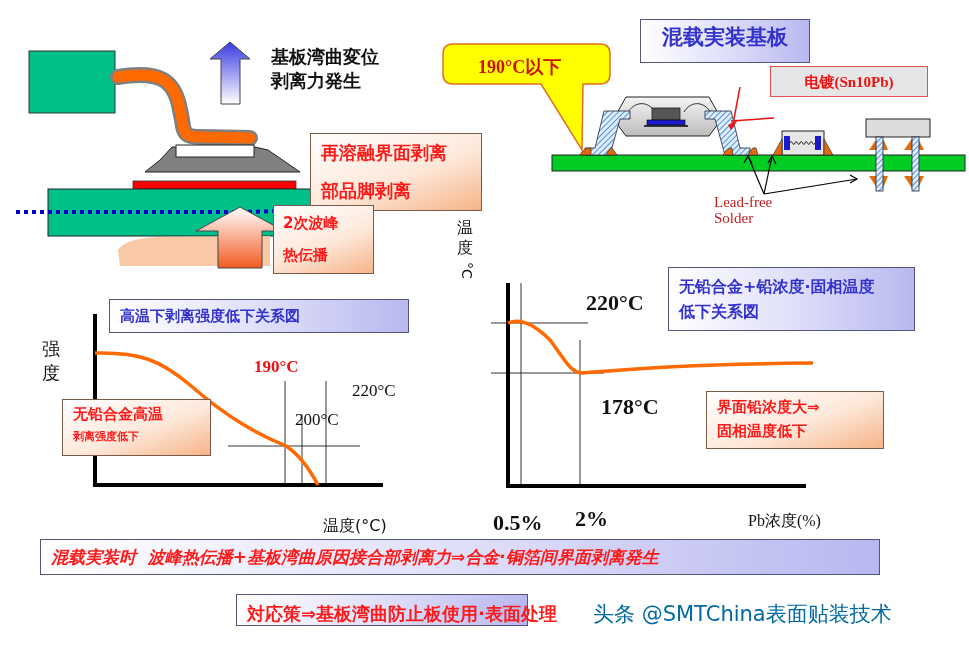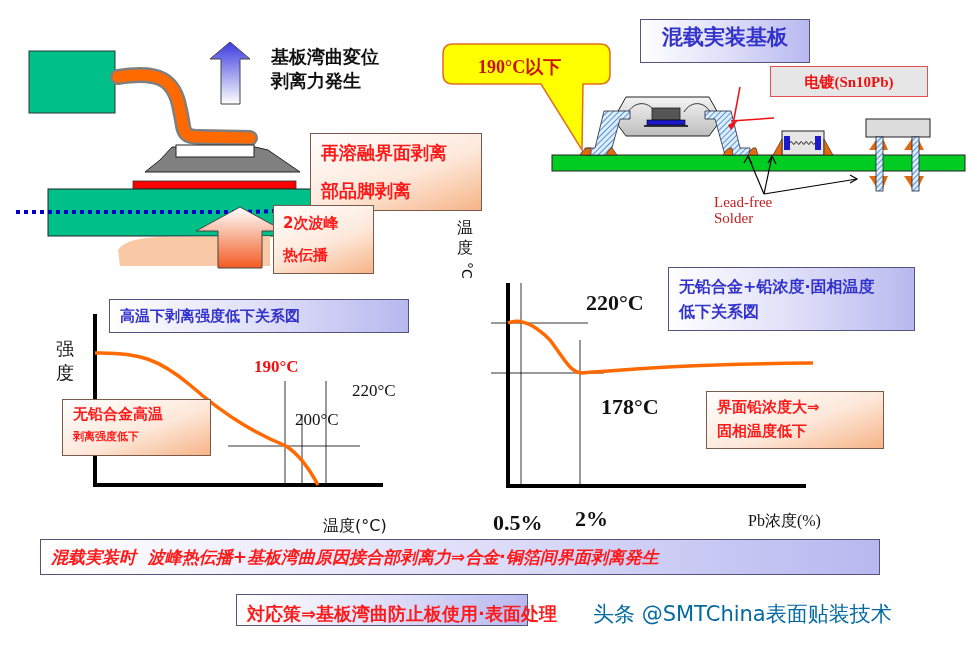--- a/index.html
+++ b/index.html
@@ -138,21 +138,21 @@
 <div class="abs bold serif" style="left:478px;top:55px;font-size:18px;color:#cc1010;">190°C以下</div>
 
 <div class="abs bold serif" style="left:770px;top:66px;width:158px;height:31px;background:#e6e6e6;border:1.5px solid #e05050;box-sizing:border-box;color:#ee1111;font-size:15px;line-height:30px;text-align:center;">电镀(Sn10Pb)</div>
 
 <div class="abs serif" style="left:714px;top:194px;font-size:15px;line-height:16px;color:#c02020;">
   <div>Lead-free</div>
   <div>Solder</div>
 </div>
 
 <div class="abs box-blue bold navy" style="left:109px;top:299px;width:300px;height:34px;font-size:15px;line-height:32px;padding-left:10px;">高温下剥离强度低下关系図</div>
-<div class="abs blk" style="left:56px;top:337px;font-size:18px;width:22px;line-height:24px;">强度</div>
+<div class="abs blk" style="left:42px;top:337px;font-size:18px;width:22px;line-height:24px;">强度</div>
 <div class="abs bold serif" style="left:254px;top:357px;font-size:17px;color:#ee1111;">190°C</div>
 <div class="abs serif blk" style="left:295px;top:410px;font-size:17px;">200°C</div>
 <div class="abs serif blk" style="left:352px;top:381px;font-size:17px;">220°C</div>
 <div class="abs box-orange2" style="left:62px;top:399px;width:149px;height:57px;">
   <div class="bold red" style="position:absolute;left:10px;top:5px;font-size:15px;">无铅合金高温</div>
   <div class="bold red" style="position:absolute;left:10px;top:29px;font-size:11px;">剥离强度低下</div>
 </div>
 <div class="abs blk" style="left:323px;top:516px;font-size:16px;">温度(°C)</div>
 
 <div class="abs blk" style="left:457px;top:218px;font-size:16px;width:20px;line-height:20px;">

